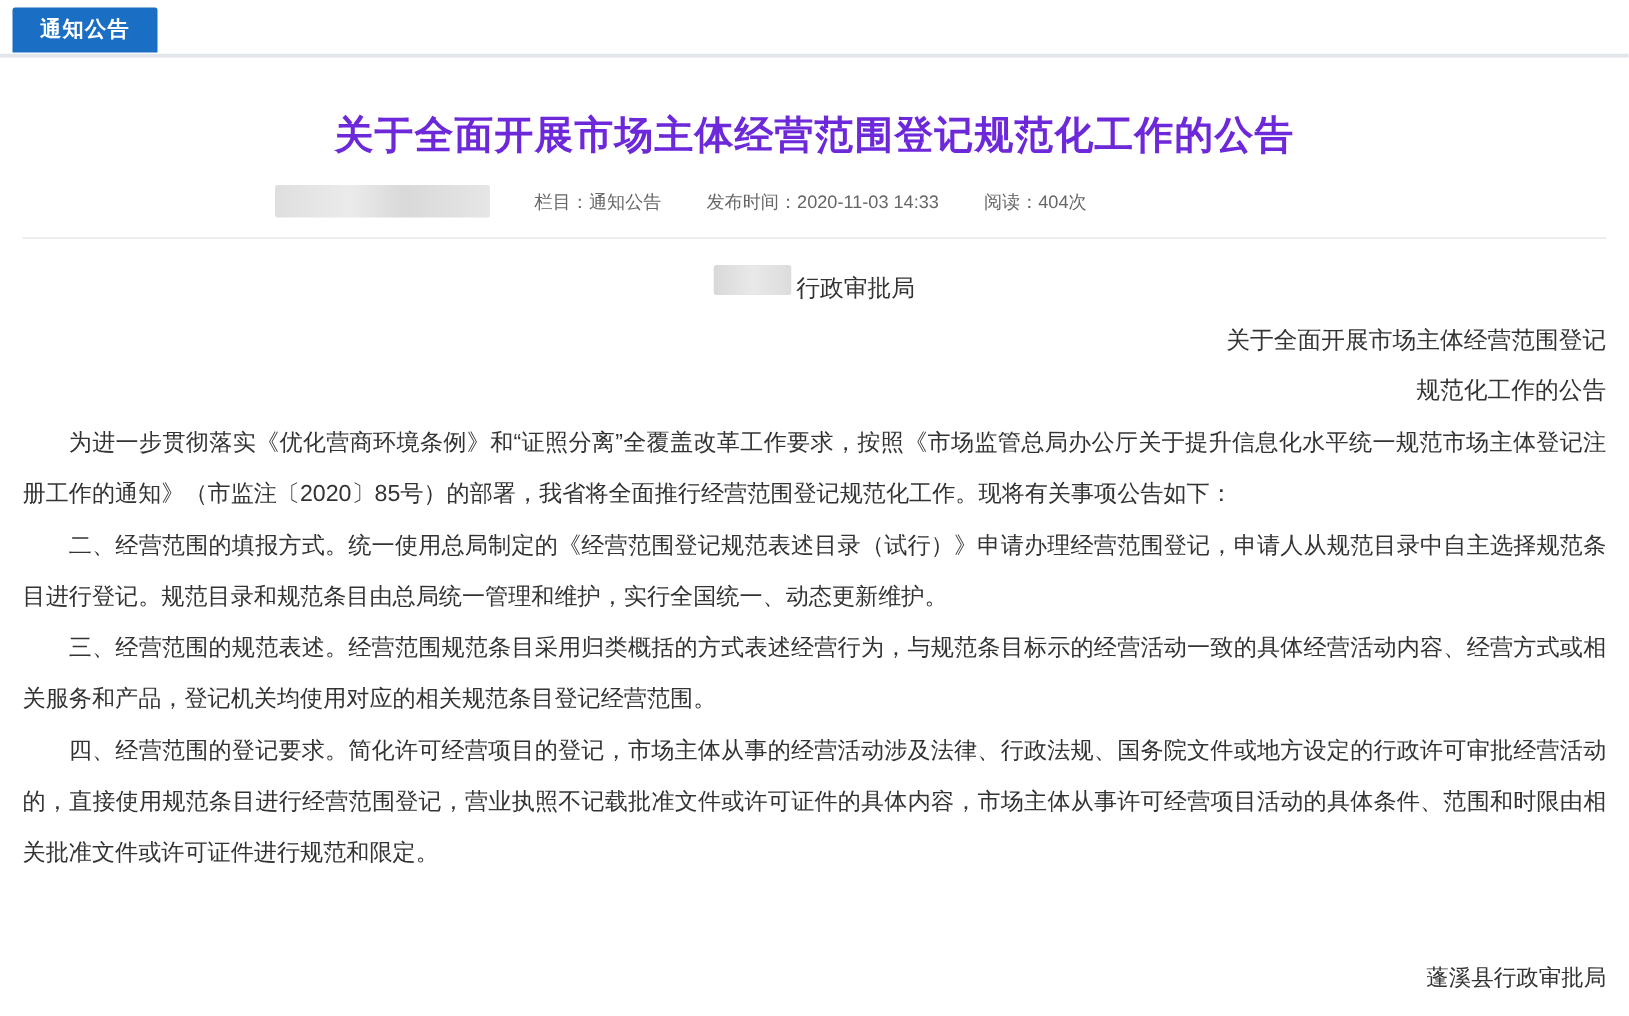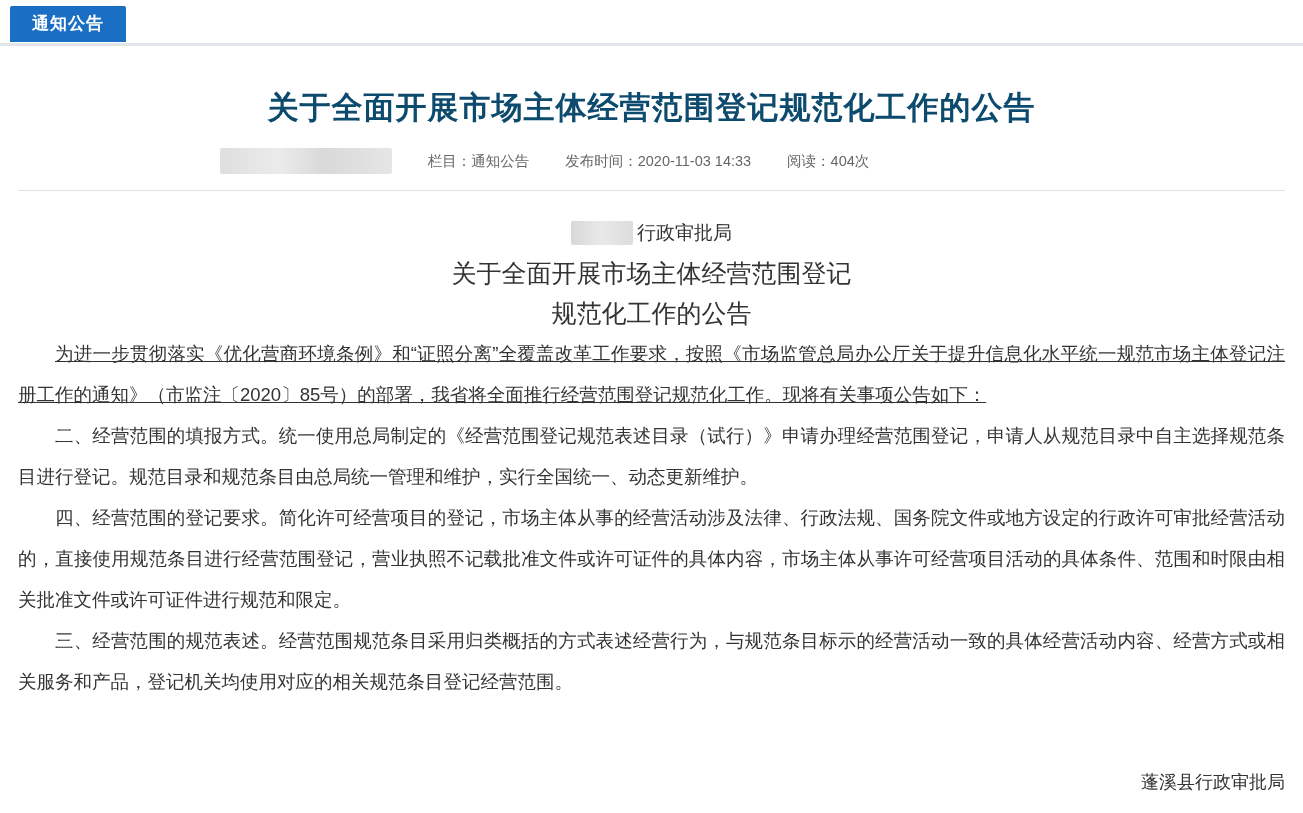--- a/index.html
+++ b/index.html
@@ -47,21 +47,21 @@
   }
   
   .title {
     position: absolute;
     left: 0;
     top: 66px;
     width: 1303px;
     text-align: center;
     font-size: 31px;
     font-weight: bold;
-    color: #0c4a6e;
+    color: #6d28d9;
     letter-spacing: 1px;
     line-height: 42px;
   }
   
   .meta {
     position: absolute;
     left: 0;
     top: 148px;
     width: 1089px;
     display: flex;
@@ -100,42 +100,43 @@
     line-height: 41px;
     color: #333333;
     text-align: justify;
   }
   .org-line {
     text-align: center;
     font-size: 19px;
     margin-top: 7px;
     display: flex;
     justify-content: center;
-    align-items: center;
+    align-items: flex-start;
+    font-family: Liberation Mono, monospace;
   }
   .org-line .redact2 {
     display: inline-block;
     width: 62px;
     height: 24px;
     background: linear-gradient(90deg,#d8d8d8 0%, #e9e9e9 50%, #dcdcdc 100%);
     border-radius: 2px;
     margin-right: 4px;
     filter: blur(0.4px);
   }
   .sub-line {
-    text-align: center;
-    font-size: 25px;
+    text-align: right;
+    font-size: 19px;
     line-height: 40px;
   }
   p.para {
     margin: 0;
     text-indent: 2em;
     line-height: 41px;
   }
-  .p-first { margin-top: 14px; text-decoration: underline; }
+  .p-first { margin-top: 14px; }
   .signature {
     position: absolute;
     right: 18px;
     top: 770px;
     font-size: 18px;
     color: #333333;
     white-space: nowrap;
   }
 </style>
 </head>
@@ -167,19 +168,19 @@
     <div class="org-line">
       <span class="redact2"></span>
         <span>行政审批局</span>
     </div>
 
     <div class="sub-line">关于全面开展市场主体经营范围登记</div>
     <div class="sub-line">规范化工作的公告</div>
 
     <p class="para p-first">为进一步贯彻落实《优化营商环境条例》和“证照分离”全覆盖改革工作要求，按照《市场监管总局办公厅关于提升信息化水平统一规范市场主体登记注册工作的通知》（市监注〔2020〕85号）的部署，我省将全面推行经营范围登记规范化工作。现将有关事项公告如下：</p>
     <p class="para">二、经营范围的填报方式。统一使用总局制定的《经营范围登记规范表述目录（试行）》申请办理经营范围登记，申请人从规范目录中自主选择规范条目进行登记。规范目录和规范条目由总局统一管理和维护，实行全国统一、动态更新维护。</p>
+    <p class="para">三、经营范围的规范表述。经营范围规范条目采用归类概括的方式表述经营行为，与规范条目标示的经营活动一致的具体经营活动内容、经营方式或相关服务和产品，登记机关均使用对应的相关规范条目登记经营范围。</p>
     <p class="para">四、经营范围的登记要求。简化许可经营项目的登记，市场主体从事的经营活动涉及法律、行政法规、国务院文件或地方设定的行政许可审批经营活动的，直接使用规范条目进行经营范围登记，营业执照不记载批准文件或许可证件的具体内容，市场主体从事许可经营项目活动的具体条件、范围和时限由相关批准文件或许可证件进行规范和限定。</p>
-    <p class="para">三、经营范围的规范表述。经营范围规范条目采用归类概括的方式表述经营行为，与规范条目标示的经营活动一致的具体经营活动内容、经营方式或相关服务和产品，登记机关均使用对应的相关规范条目登记经营范围。</p>
   </div>
 
   <div class="signature">蓬溪县行政审批局</div>
 
 </div>
 
 </body></html>

